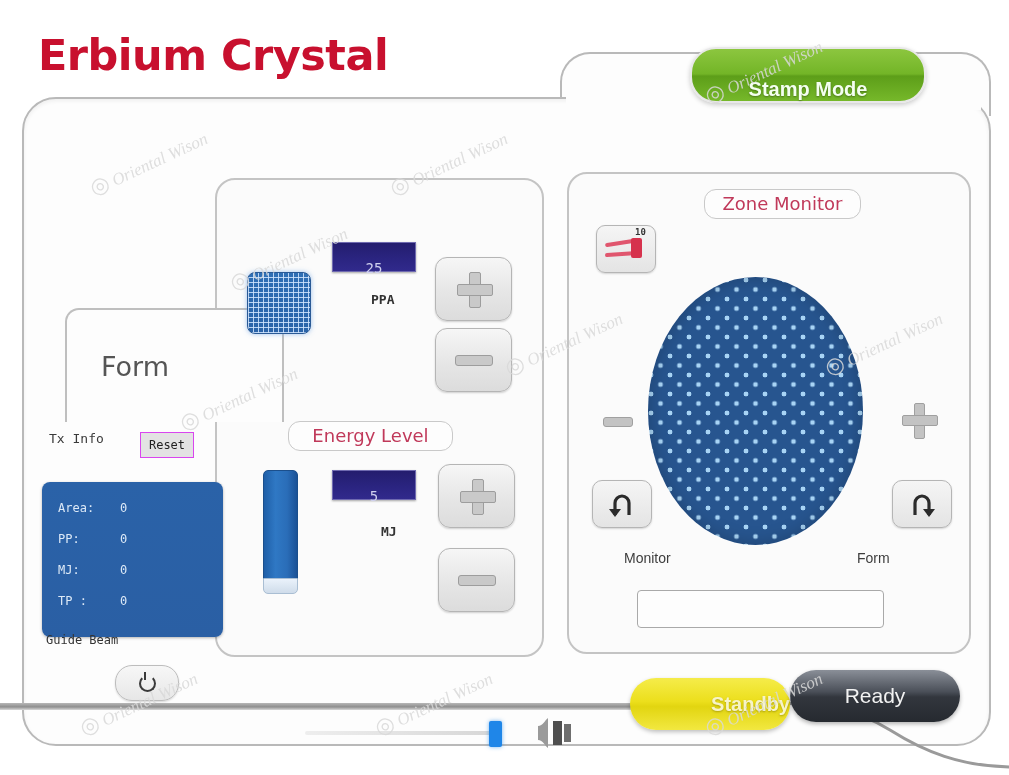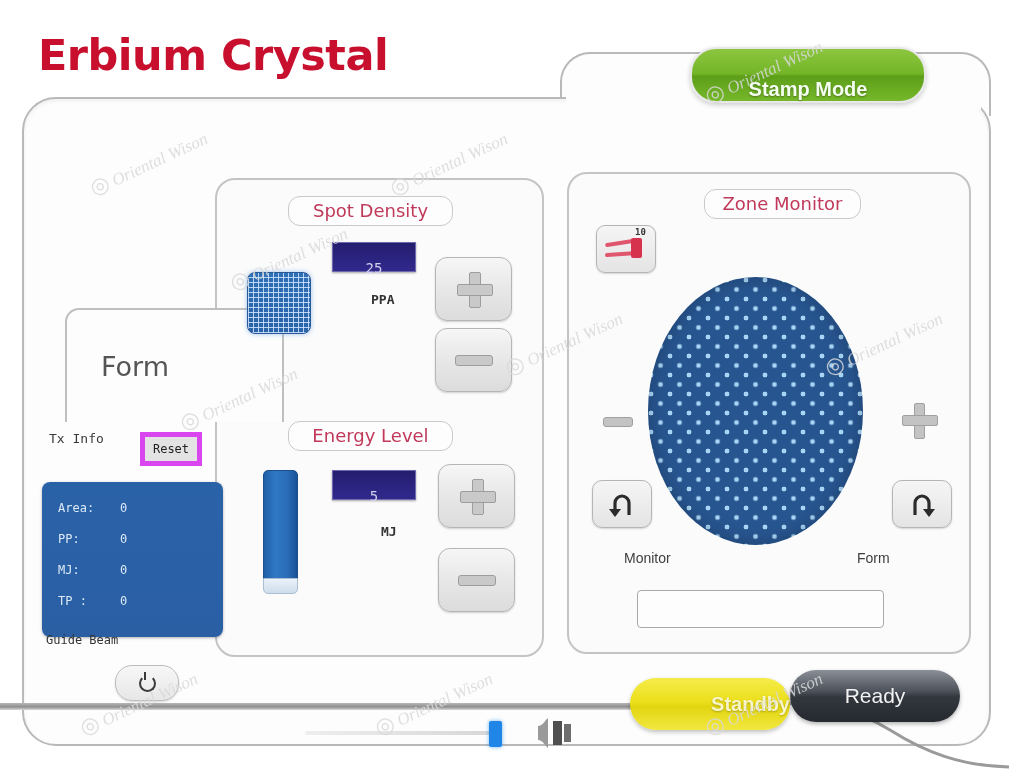--- a/index.html
+++ b/index.html
@@ -99,21 +99,21 @@
   #tab-form{left:65px;top:308px;width:215px;height:112px;
             border-radius:14px 14px 0 0;border-bottom:none;}
 
   
   #tx-info-label{
     position:absolute;left:49px;top:431px;font-size:13px;color:#3a3a3a;
     font-family:"DejaVu Sans Mono",monospace;z-index:14;
   }
   #reset-btn{
     position:absolute;left:140px;top:432px;width:52px;height:24px;
-    background:#e3e3e3;border:5px solid #d946ef;z-index:14;
+    background:#e3e3e3;border:1px solid #d946ef;z-index:14;
     display:flex;align-items:center;justify-content:center;
   }
   #reset-btn span{font-size:12px;color:#222;
     font-family:"DejaVu Sans Mono",monospace;}
 
   
   #info-box{
     position:absolute;left:42px;top:482px;width:181px;height:145px;
     background:linear-gradient(180deg,#2a62a8 0%,#2a5fa4 100%);
     border-radius:8px;z-index:14;padding:10px 0 0 0;
@@ -374,21 +374,20 @@
     </div>
     <div class="info-row">
       <div class="k">TP :</div>
       <div class="v">0</div>
     </div>
   </div>
   <div id="guide-beam-label">Guide Beam</div>
 
   <div class="panel" id="mid-panel"></div>
 
-  <div class="panel-title" id="spot-title">Spot Density</div>
   <div id="density-icon"></div>
   <div class="value-box" id="spot-value">
     <span>25</span>
   </div>
   <div class="unit" id="spot-unit">PPA</div>
   <div class="step-btn" id="spot-plus">
     <div class="plus-glyph"></div>
   </div>
   <div class="step-btn" id="spot-minus">
     <div class="minus-glyph"></div>

